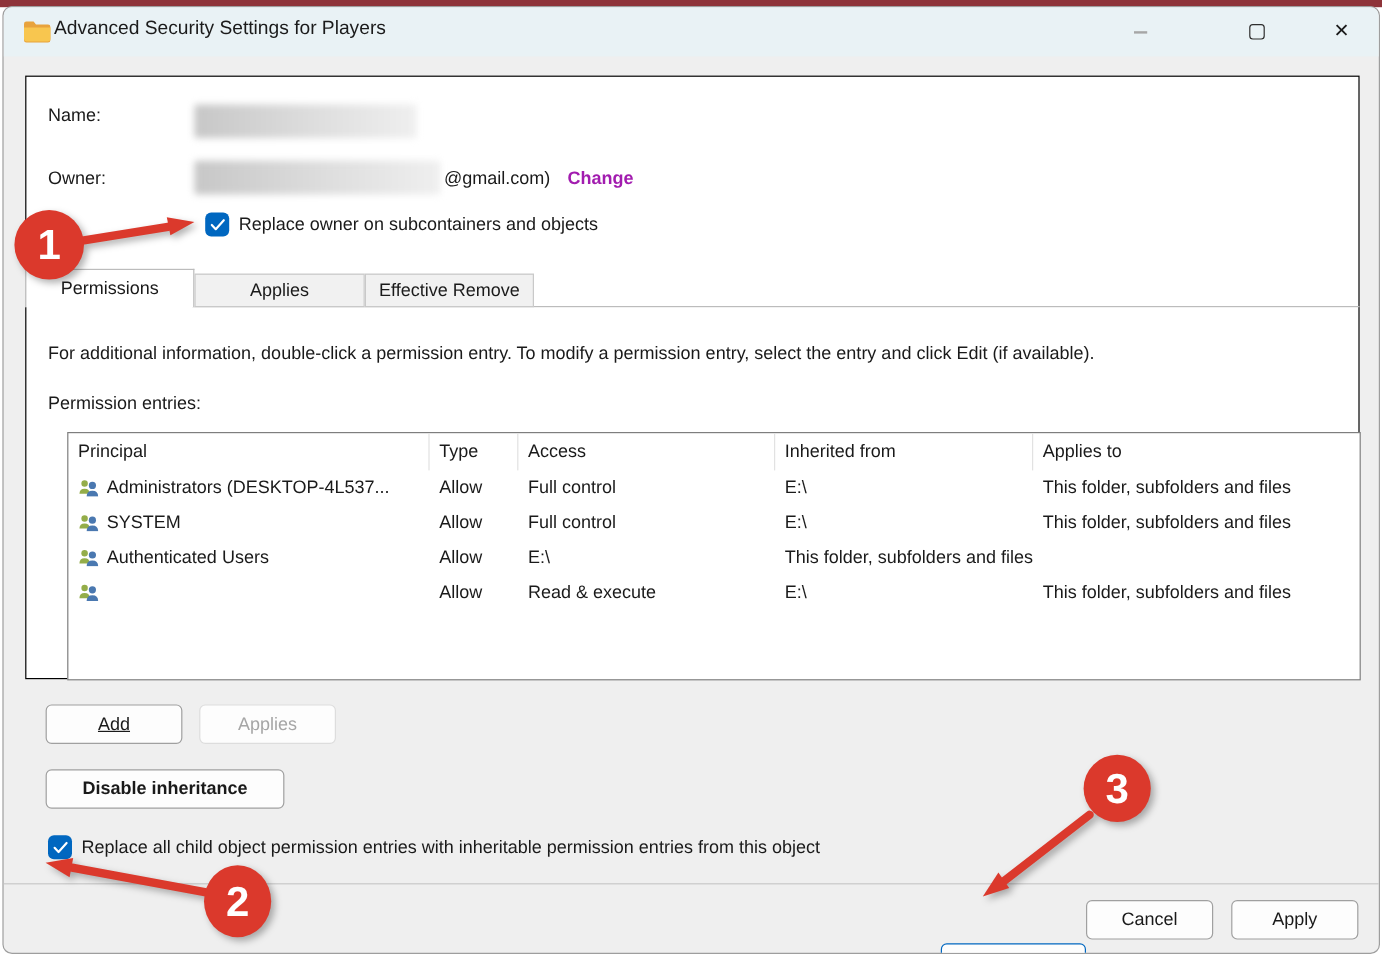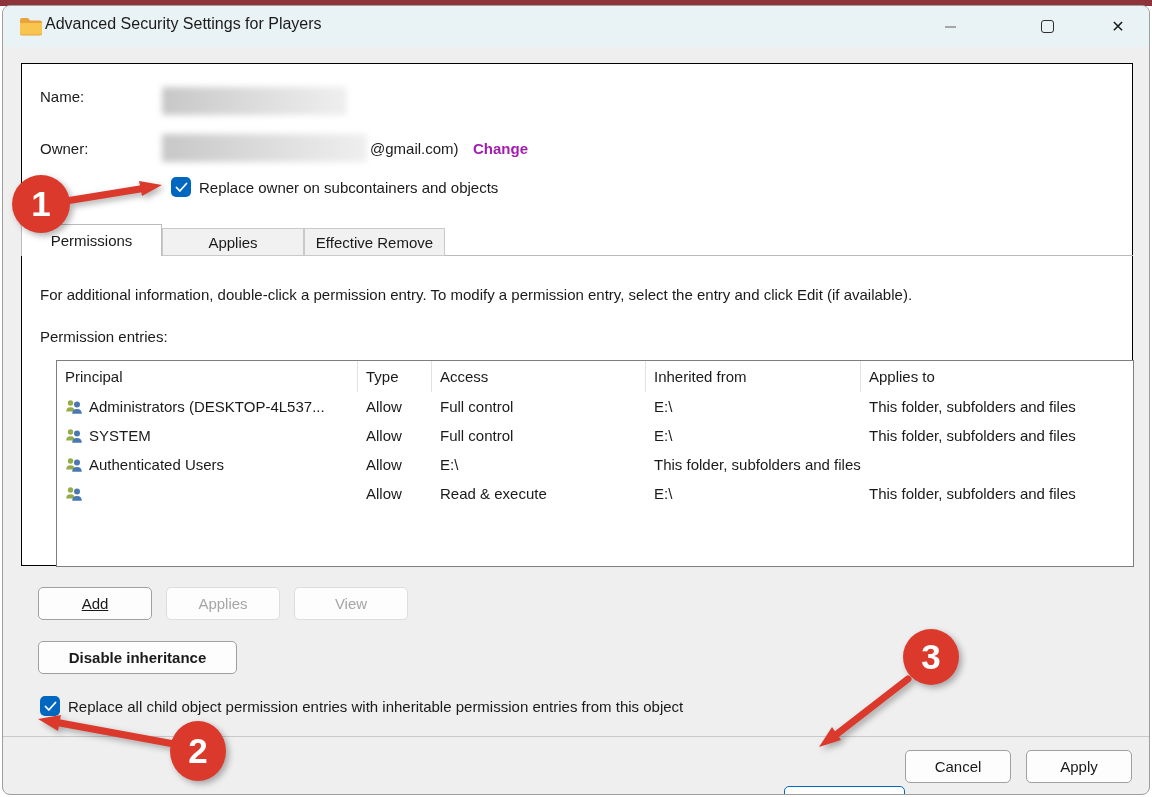--- a/index.html
+++ b/index.html
@@ -189,21 +189,20 @@
           </div>
           <div class="cell">Allow</div>
           <div class="cell">Read &amp; execute</div>
           <div class="cell">E:\</div>
           <div class="cell">This folder, subfolders and files</div>
         </div>
       </div>
 
       <div class="btn" style="left:16px;top:523px;width:114px;text-decoration:underline;">Add</div>
       <div class="btn disabled" style="left:144px;top:523px;width:114px;">Applies</div>
-      <div class="btn disabled" style="left:272px;top:523px;width:114px;">View</div>
       <div class="btn" style="left:16px;top:577px;width:199px;font-weight:bold;">Disable inheritance</div>
 
       <div class="checkbox" style="left:18px;top:632px;">
         <svg width="13" height="11" viewBox="0 0 13 11">
           <polyline points="1.5,5.5 4.8,9 11.5,1.5" fill="none" stroke="#ffffff" stroke-width="1.8" stroke-linecap="round" stroke-linejoin="round"></polyline>
         </svg>
       </div>
       <span class="abs" style="left:46px;top:634px;">Replace all child object permission entries with inheritable permission entries from this object</span>
     </div>
 

